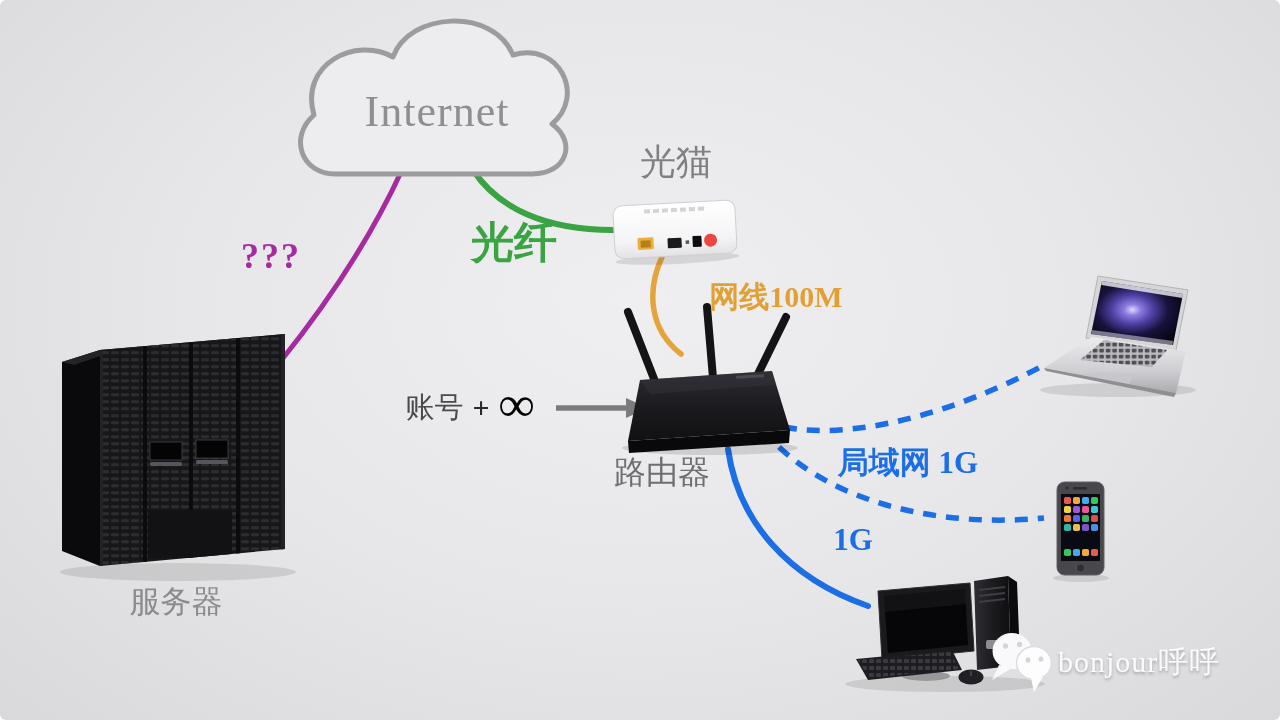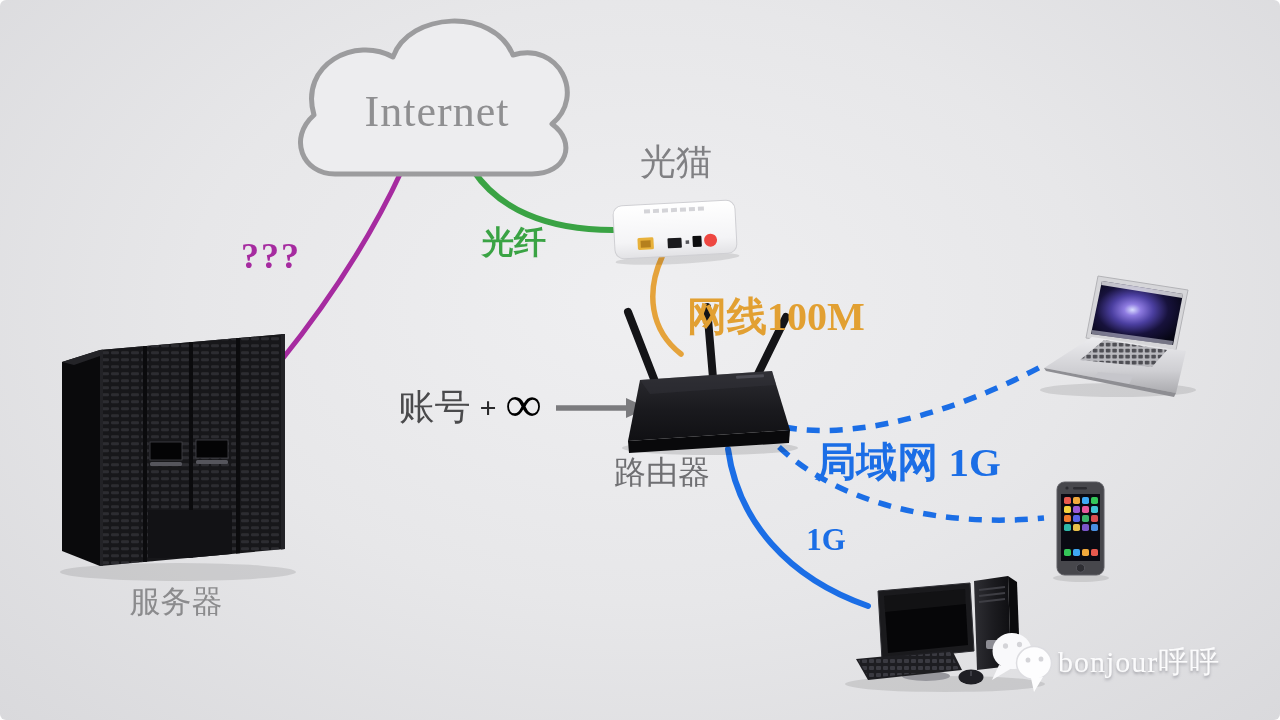--- a/index.html
+++ b/index.html
@@ -6,29 +6,29 @@
   .stage{
     position:relative;width:1280px;height:720px;overflow:hidden;
     background:radial-gradient(ellipse 900px 600px at 50% 42%, #efeff1 0%, #e7e7e9 50%, #d9d9dc 100%);
     font-family:Liberation Serif, serif;
     border-radius:6px;
   }
   .layer{position:absolute;left:0;top:0;width:1280px;height:720px;}
   .lbl{position:absolute;transform:translate(-50%,-50%);white-space:nowrap;line-height:1.1;}
   .lbl-internet{font-size:44px;color:#8f8f91;letter-spacing:1px;}
   .lbl-modem{font-size:36px;color:#808083;}
-  .lbl-fiber{font-size:32px;color:#3aa344;font-weight:600;}
-  .lbl-cable{font-size:40px;color:#e2a032;font-weight:600;margin-top:21px;}
+  .lbl-fiber{font-size:43px;color:#3aa344;font-weight:600;}
+  .lbl-cable{font-size:30px;color:#e2a032;font-weight:600;}
   .lbl-router{font-size:32px;color:#6f6f72;text-align:right;}
   .lbl-server{font-size:31px;color:#8b8b8d;}
   .lbl-unknown{font-size:36px;color:#a62ba0;font-weight:700;letter-spacing:2px;}
-  .lbl-lan{font-size:41px;color:#1b6ee6;font-weight:600;}
-  .lbl-wired{font-size:31px;color:#1b6ee6;font-weight:600;}
+  .lbl-lan{font-size:31px;color:#1b6ee6;font-weight:600;}
+  .lbl-wired{font-size:31px;color:#1b6ee6;font-weight:600;margin-left:27px;}
   .lbl-account{display:flex;align-items:center;gap:9px;}
-  .acc-text{font-size:36px;color:#4a4a4c;}
+  .acc-text{font-size:29px;color:#4a4a4c;}
   .acc-plus{font-size:30px;color:#2a2a2c;font-weight:600;}
   .acc-inf{font-size:50px;color:#000;font-weight:900;line-height:.75;transform:translateY(-3px);}
   .lbl-watermark{
     transform:translateY(-50%);font-size:30px;color:#fbfbfc;font-weight:500;letter-spacing:1px;
     text-shadow:0 2px 3px rgba(110,110,118,.55), 0 0 1px rgba(255,255,255,.6);
   }
 </style>
 </head>
 <body>
 

